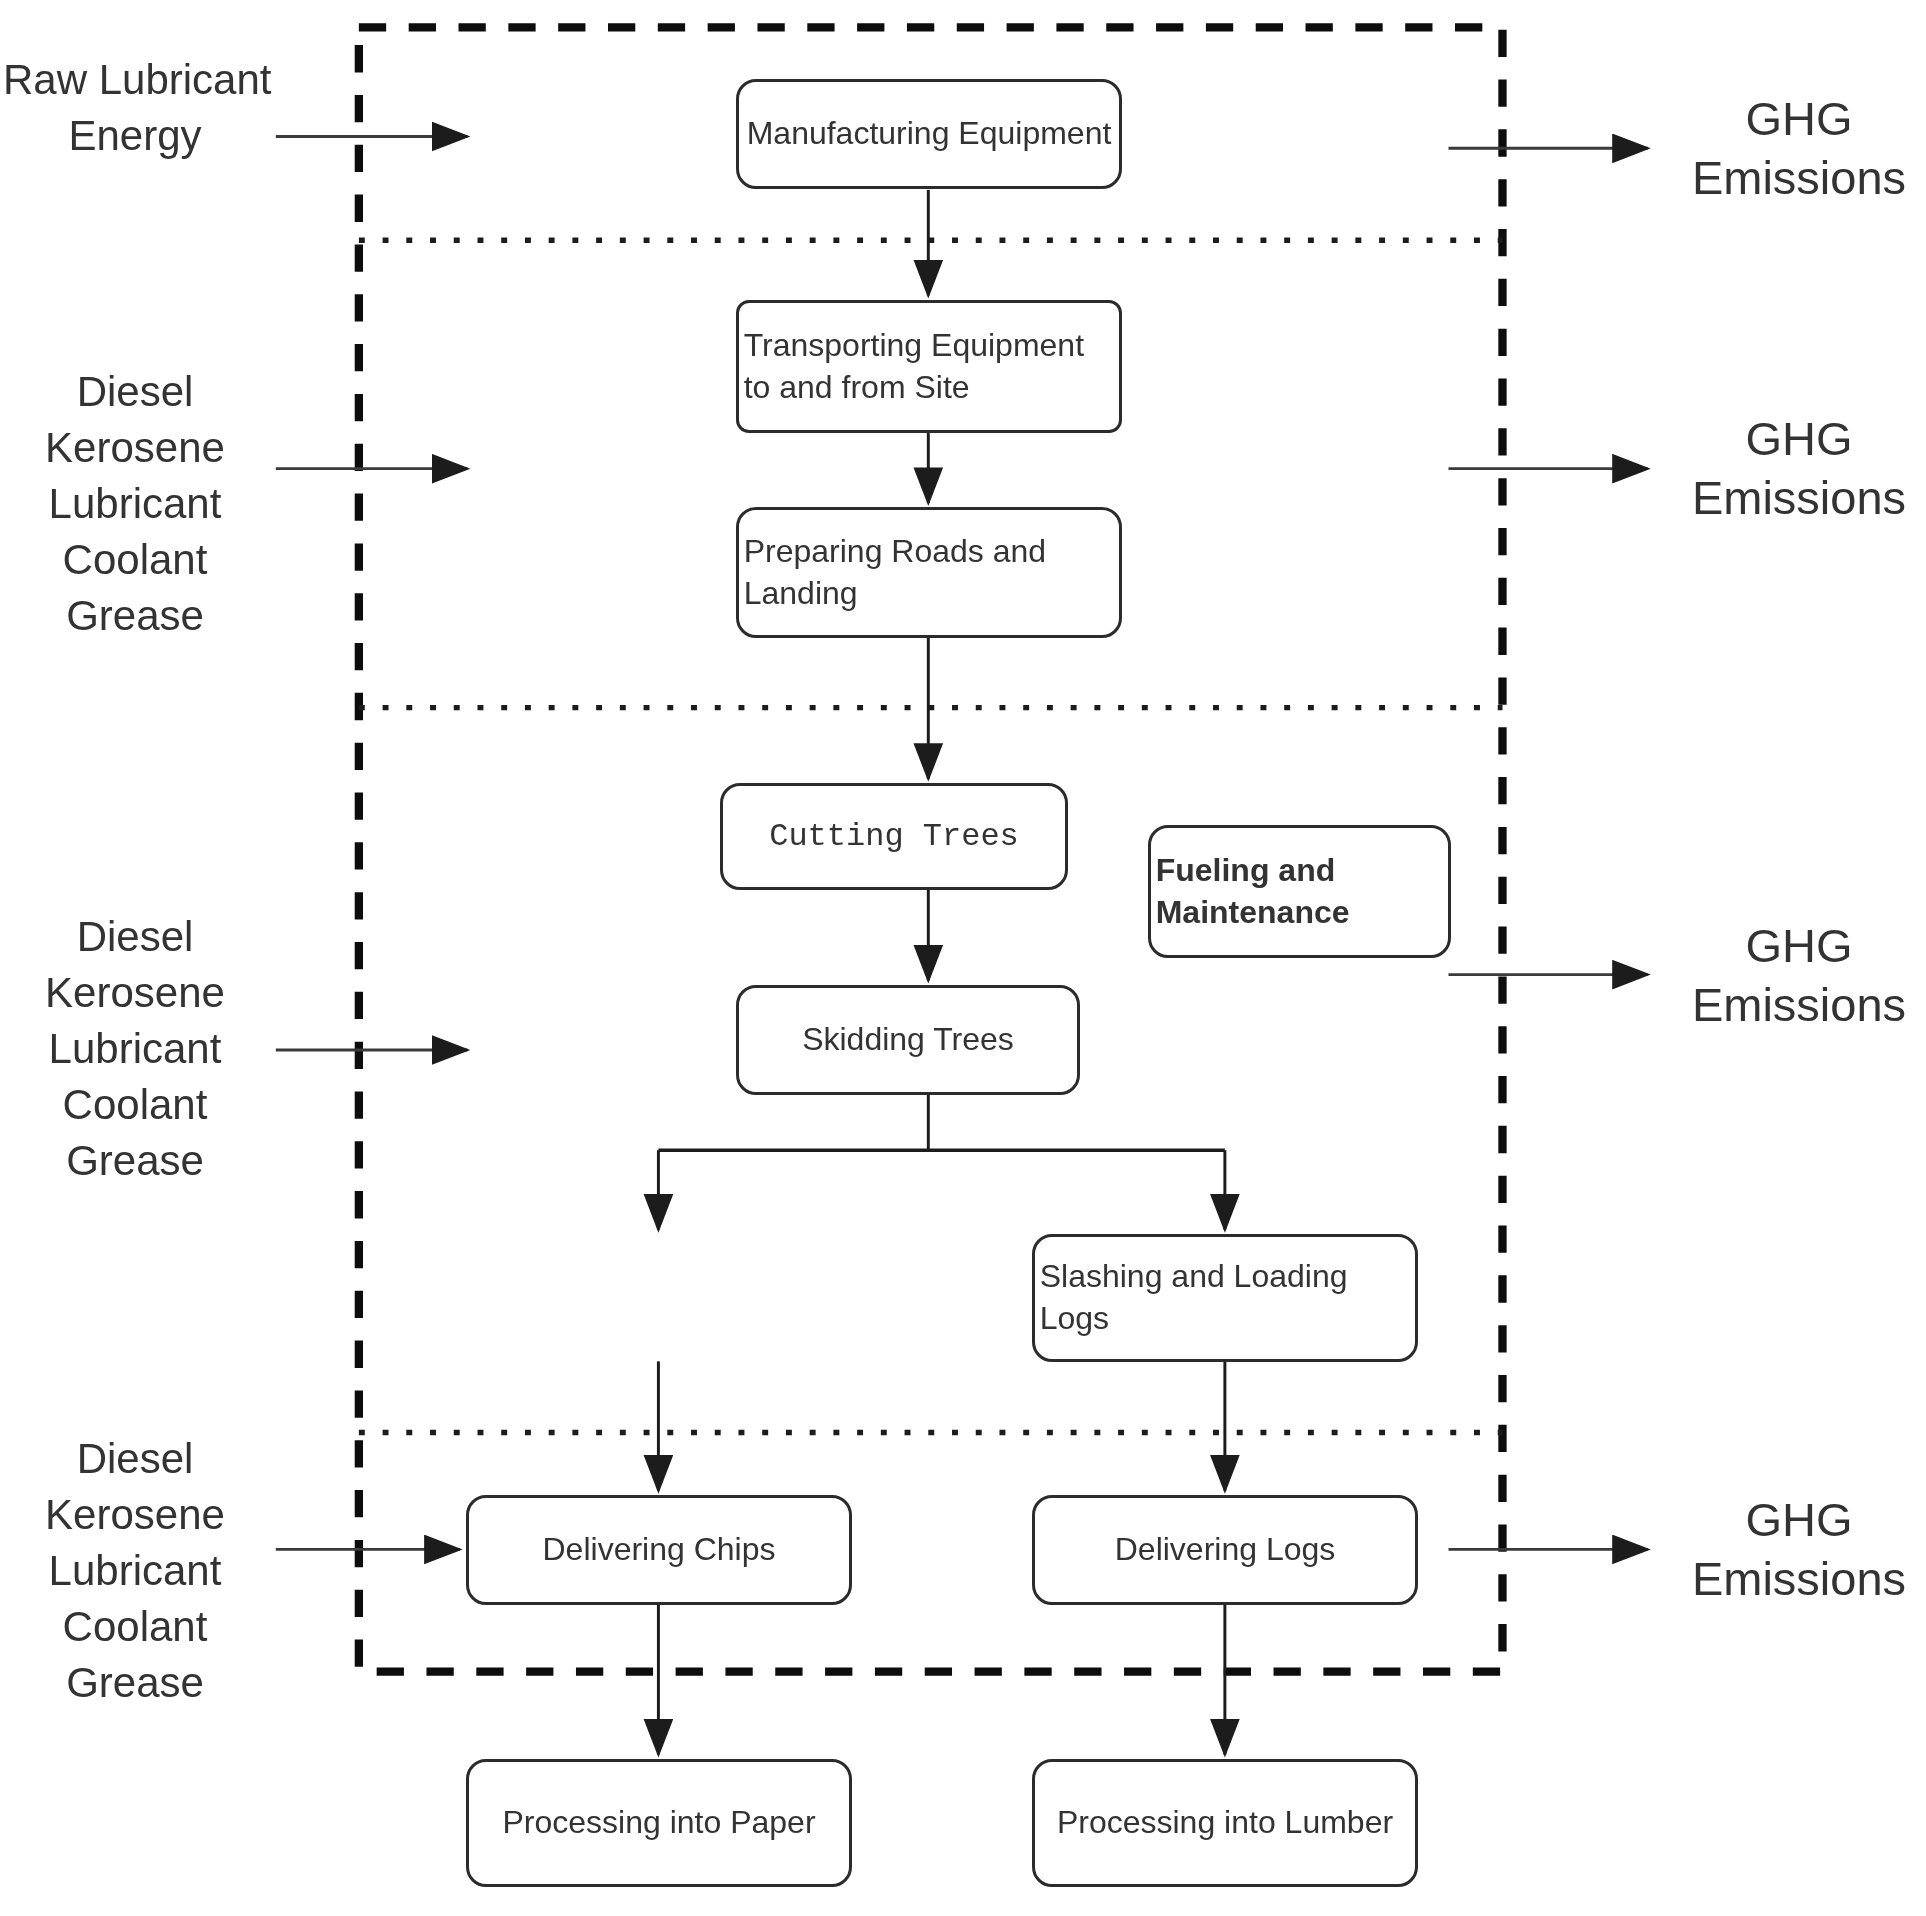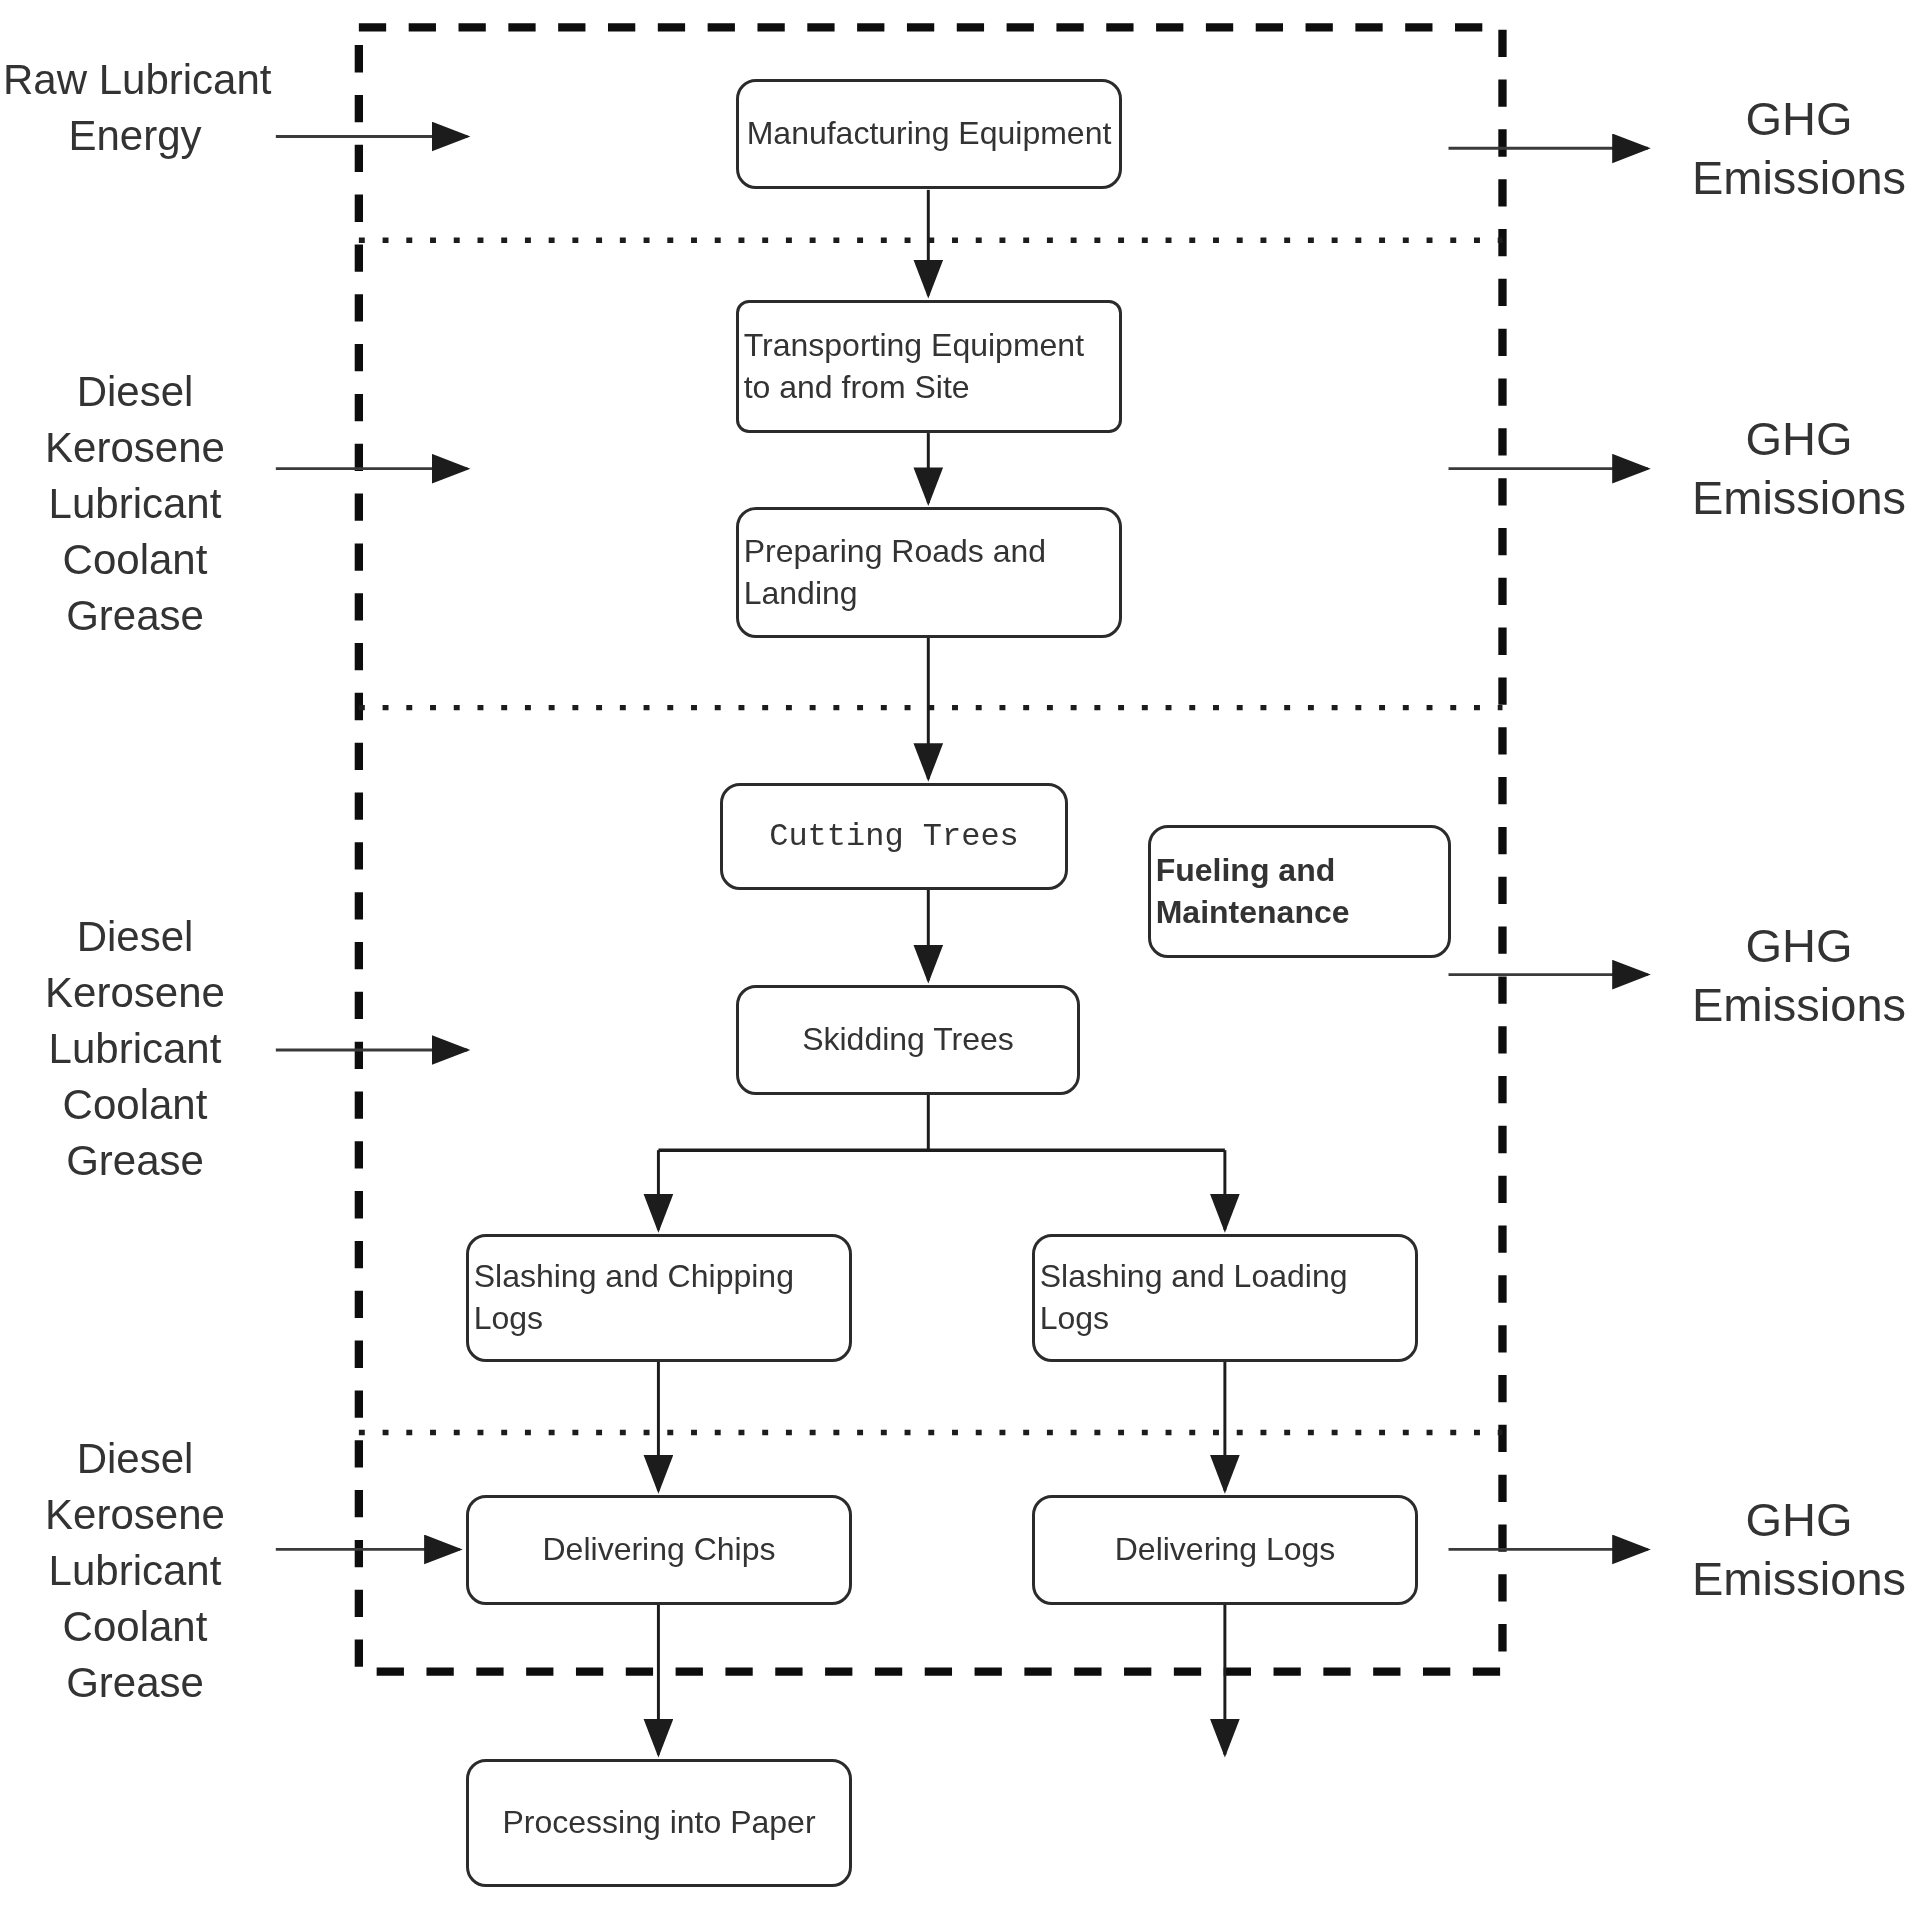--- a/index.html
+++ b/index.html
@@ -179,30 +179,30 @@
   </div>
   <div class="node" id="node-cutting">
     <span>Cutting Trees</span>
   </div>
   <div class="node" id="node-fueling">
     <span>Fueling and Maintenance</span>
   </div>
   <div class="node" id="node-skidding">
     <span>Skidding Trees</span>
   </div>
-  <div class="node" id="node-slashing-chipping">
-    <span>Slashing and Chipping Logs</span>
-  </div>
   <div class="node" id="node-slashing-loading">
     <span>Slashing and Loading Logs</span>
   </div>
   <div class="node" id="node-delivering-chips">
     <span>Delivering Chips</span>
   </div>
   <div class="node" id="node-delivering-logs">
     <span>Delivering Logs</span>
   </div>
   <div class="node" id="node-processing-paper">
     <span>Processing into Paper</span>
   </div>
+  <div class="node" id="node-processing-lumber">
+    <span>Processing into Lumber</span>
+  </div>
 
 </div>
 
 
 </body></html>

